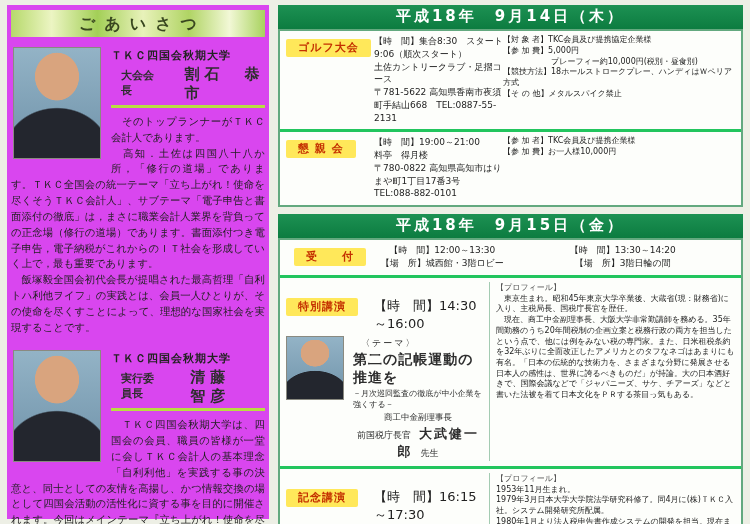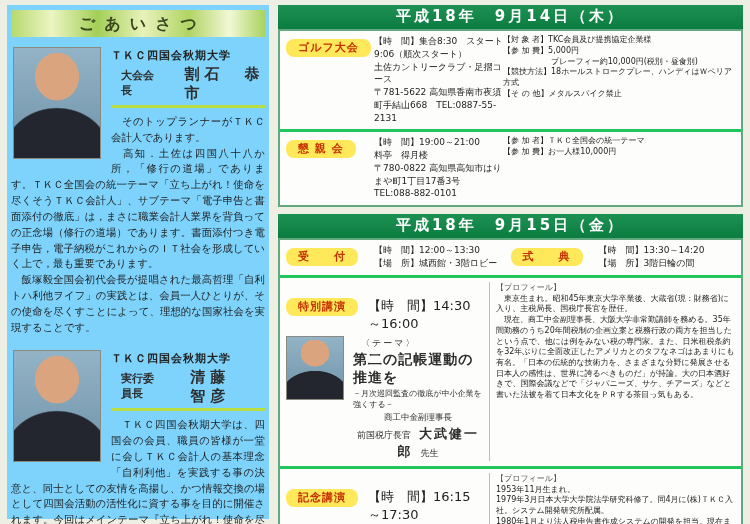--- a/index.html
+++ b/index.html
@@ -6,21 +6,21 @@
   html,body { width:750px; height:524px; }
   body {
     background:#edefe5;
     font-family:"DejaVu Sans","Liberation Sans",sans-serif;
     color:#2e2e2e;
     overflow:hidden;
   }
   .page { display:flex; gap:9px; padding:5px 7px; height:524px; }
 
   
-  .left-panel { width:262px; flex:none; background:#7dd3fc; padding:5px 4px 0 4px; }
+  .left-panel { width:262px; flex:none; background:#d946ef; padding:5px 4px 0 4px; }
   .greet-header {
     height:27px; line-height:27px; text-align:center;
     font-size:16px; font-weight:bold; letter-spacing:9px; padding-left:9px;
     color:#39471f;
     background:linear-gradient(90deg,#b6d96b,#ecf5c3 16%,#a3cf57 34%,#e8f2ba 52%,#b0d464 70%,#f2f8d6 86%,#a8d25e);
     margin-bottom:8px;
   }
   .person-block { overflow:visible; }
   .photo {
     border:1px solid #8a8a80;
@@ -47,30 +47,30 @@
     color:#fff; text-align:center; font-size:15px; font-weight:bold;
     letter-spacing:3px; padding:2px 0 3px; flex:none;
   }
   .day-box { border:2px solid #63a97f; background:#fdfefb; }
   .row { display:flex; padding:4px 6px 5px; }
   .row + .row { border-top:3px solid #22c55e; }
   .pill-col { width:88px; flex:none; padding-top:1px; }
   .pill {
     display:inline-block; background:#ffe85a; color:#c43000;
     font-weight:bold; font-size:11px; letter-spacing:1px;
-    padding:1px 12px 2px; border-radius:8px; white-space:nowrap;
+    padding:1px 12px 2px; border-radius:2px; white-space:nowrap;
   }
   .detail { flex:1; font-size:9px; line-height:1.42; white-space:pre-line; color:#222; }
   .info { width:232px; flex:none; font-size:8px; line-height:1.35; white-space:pre-line; color:#222; }
 
-  .half { flex:1; display:flex; }
+  .half { flex:1; display:flex;text-align:center; }
   .lect-row { display:flex; padding:4px 6px 5px; }
   .lect-left { flex:1; padding-right:6px; }
   .lect-right { width:246px; flex:none; border-left:1px solid #a3cbb2; padding-left:6px; }
-  .lect-top { display:flex; gap:10px; align-items:center; margin-bottom:3px; }
+  .lect-top { display:flex; gap:16px; align-items:center; margin-bottom:3px; }
   .time { font-size:13px; color:#222;margin-top:15px; }
   .lect-body { display:flex; gap:9px; }
   .photo-sm { width:58px; height:64px; flex:none; }
   .theme-label { font-size:9px; letter-spacing:2px; margin:1px 0 1px 8px; }
   .theme-title { font-size:14px; font-weight:bold; letter-spacing:1px; }
   .theme-sub { font-size:8px; margin:1px 0 2px; }
   .theme-org { font-size:8.5px; text-align:center; margin-top:1px; }
   .theme-name-line { font-size:9px; text-align:center; margin-top:1px; }
   .sp-name { font-size:13px; font-weight:bold; letter-spacing:2px; margin:0 5px; }
   .profile-label { font-size:8px; color:#555; margin-bottom:1px; }
@@ -128,41 +128,38 @@
 【競技方法】18ホールストロークプレー、ハンディはＷペリア方式
 【そ の 他】メタルスパイク禁止</div>
         </div>
         <div class="row">
           <div class="pill-col">
             <span class="pill">懇 親 会</span>
           </div>
           <div class="detail">【時　間】19:00～21:00
 料亭　得月楼
 〒780-0822 高知県高知市はりまや町1丁目17番3号　TEL:088-882-0101</div>
-          <div class="info">【参 加 者】ＴＫＣ全国会の統一テーマ
+          <div class="info">【参 加 者】TKC会員及び提携企業様
 【参 加 費】お一人様10,000円</div>
         </div>
       </div>
     </section>
 
     <section>
       <div class="day-bar">平成18年　9月15日（金）</div>
       <div class="day-box">
         <div class="row">
           <div class="half">
             <div class="pill-col">
               <span class="pill">受　　付</span>
             </div>
             <div class="detail">【時　間】12:00～13:30
 【場　所】城西館・3階ロビー</div>
           </div>
           <div class="half">
-            <div class="pill-col">
-              <span class="pill">式　　典</span>
-            </div>
             <div class="detail">【時　間】13:30～14:20
 【場　所】3階日輪の間</div>
           </div>
         </div>
 
         <div class="row lect-row">
           <div class="lect-left">
             <div class="lect-top">
               <span class="pill">特別講演</span>
               <span class="time">【時　間】14:30～16:00</span>

